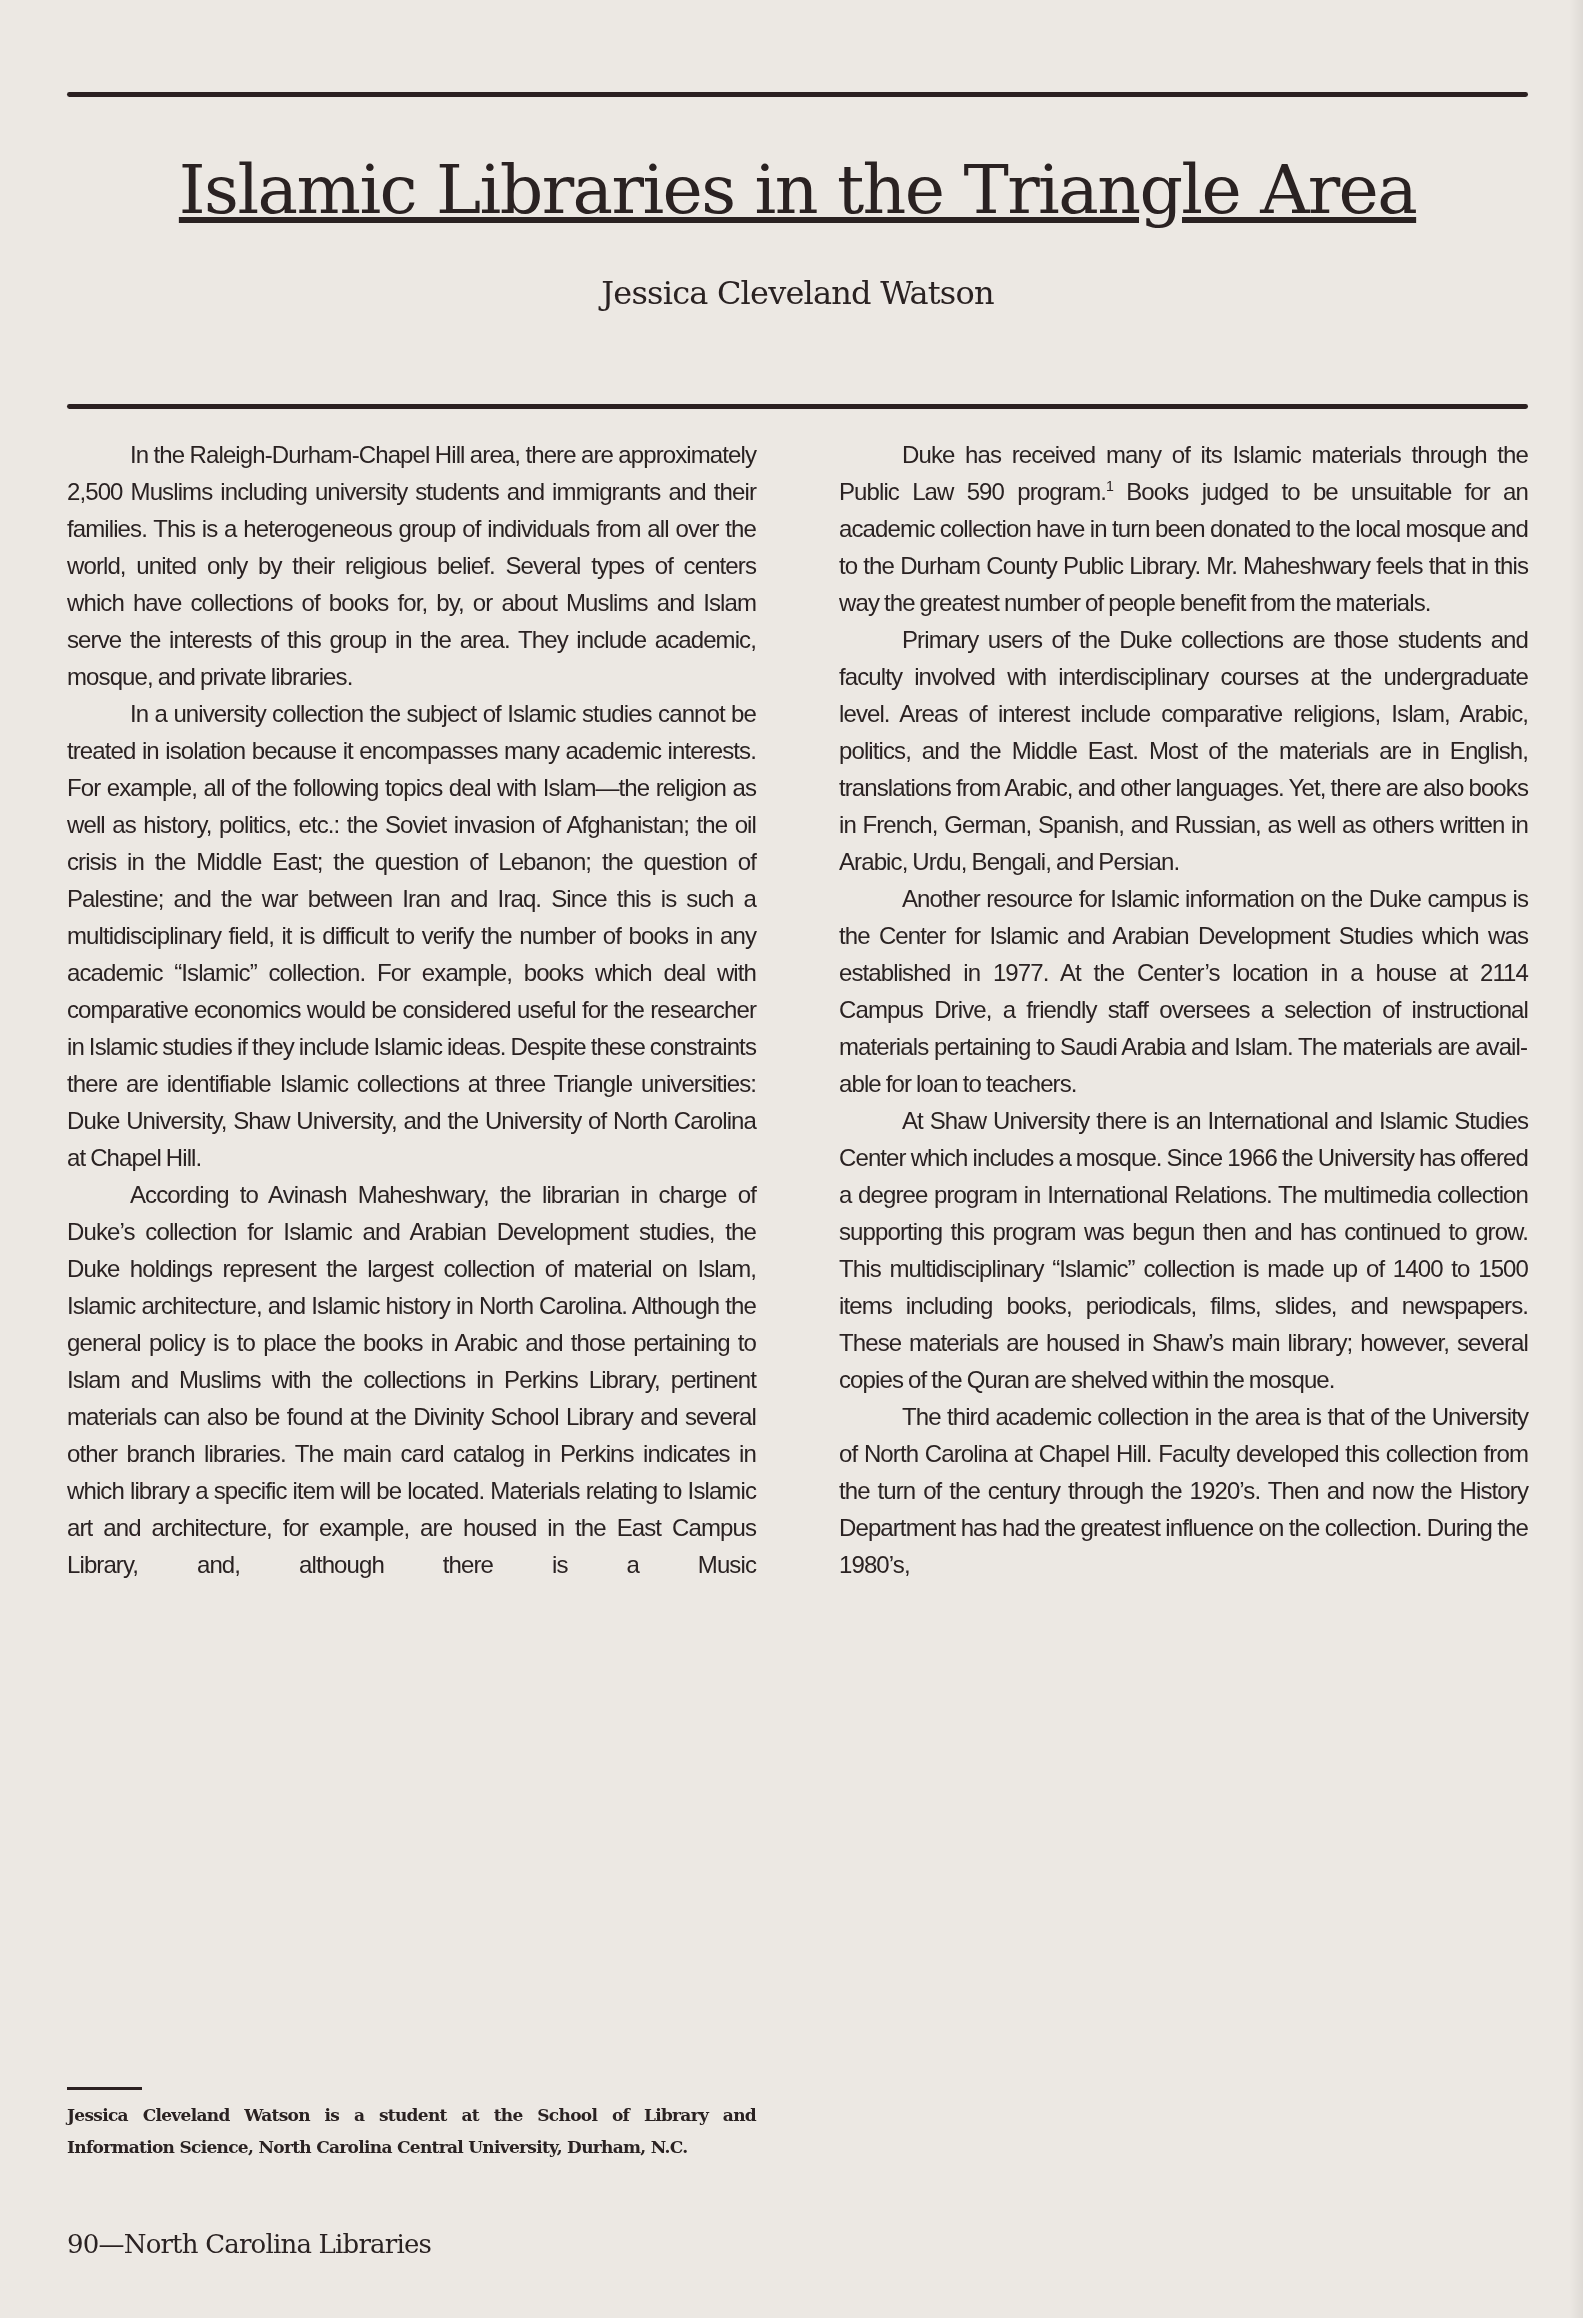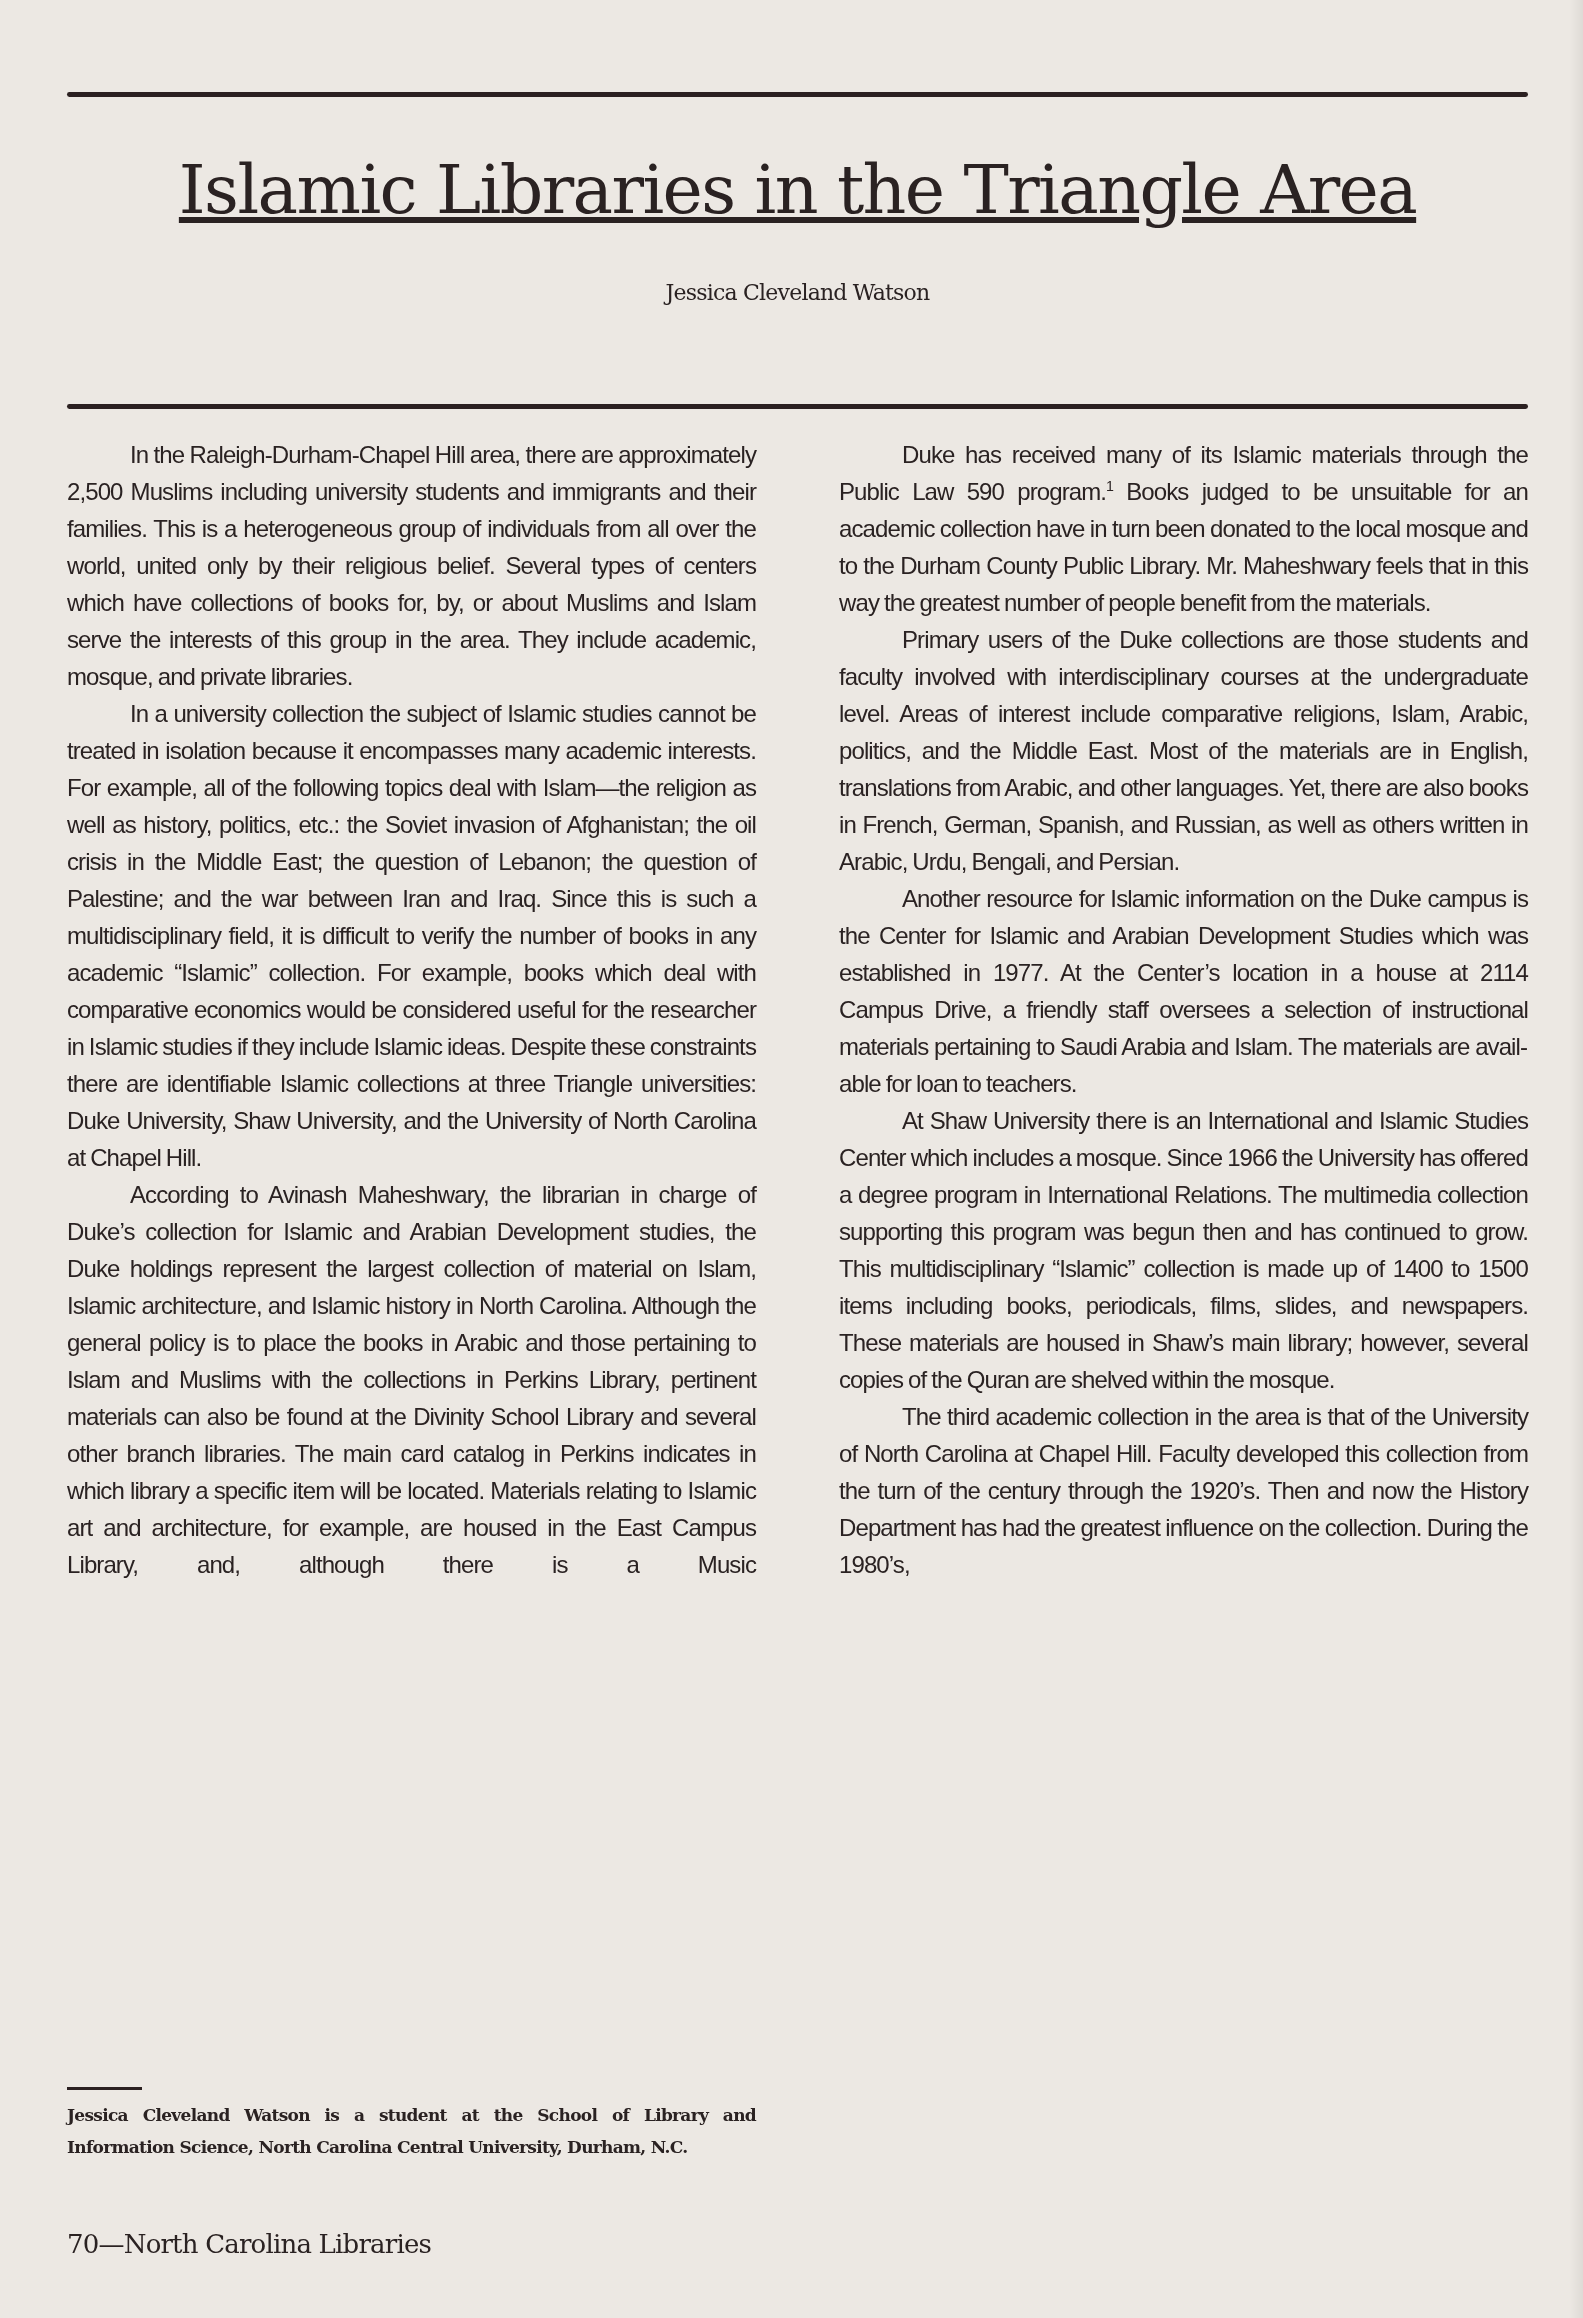--- a/index.html
+++ b/index.html
@@ -49,21 +49,21 @@
       font-weight: normal;
       text-decoration: underline;
     }
     .author {
       position: absolute;
       left: 67px;
       width: 1461px;
       top: 273px;
       text-align: center;
       font-family: "DejaVu Serif", serif;
-      font-size: 22px;
+      font-size: 32px;
       line-height: 40px;
       letter-spacing: -0.8px;
       color: #2a2222;
     }
 
     .column {
       position: absolute;
       top: 436px;
       width: 689px;
       font-family: Liberation Sans, sans-serif;
@@ -146,14 +146,14 @@
   <p><span>Duke has received many of its Islamic mate­rials through the Public Law 590 program.</span><sup>1</sup><span> Books judged to be unsuitable for an academic collec­tion have in turn been donated to the local mosque and to the Durham County Public Library. Mr. Maheshwary feels that in this way the greatest number of people benefit from the mate­rials.</span></p>
   <p>Primary users of the Duke collections are those students and faculty involved with inter­disciplinary courses at the undergraduate level. Areas of interest include comparative religions, Islam, Arabic, politics, and the Middle East. Most of the materials are in English, translations from Arabic, and other languages. Yet, there are also books in French, German, Spanish, and Russian, as well as others written in Arabic, Urdu, Bengali, and Persian.</p>
   <p>Another resource for Islamic information on the Duke campus is the Center for Islamic and Arabian Development Studies which was estab­lished in 1977. At the Center’s location in a house at 2114 Campus Drive, a friendly staff oversees a selection of instructional materials pertaining to Saudi Arabia and Islam. The materials are avail­able for loan to teachers.</p>
   <p>At Shaw University there is an International and Islamic Studies Center which includes a mosque. Since 1966 the University has offered a degree program in International Relations. The multimedia collection supporting this program was begun then and has continued to grow. This multidisciplinary “Islamic” collection is made up of 1400 to 1500 items including books, periodicals, films, slides, and newspapers. These materials are housed in Shaw’s main library; however, several copies of the Quran are shelved within the mosque.</p>
   <p class="lastfull">The third academic collection in the area is that of the University of North Carolina at Chapel Hill. Faculty developed this collection from the turn of the century through the 1920’s. Then and now the History Department has had the greatest influence on the collection. During the 1980’s,</p>
 </div>
 
 <div class="fn-rule"></div>
 <div class="footnote">Jessica Cleveland Watson is a student at the School of Library and Information Science, North Carolina Central University, Durham, N.C.</div>
 
-<div class="folio">70—North Carolina Libraries</div>
+<div class="folio">90—North Carolina Libraries</div>
 
 
 </body></html>

